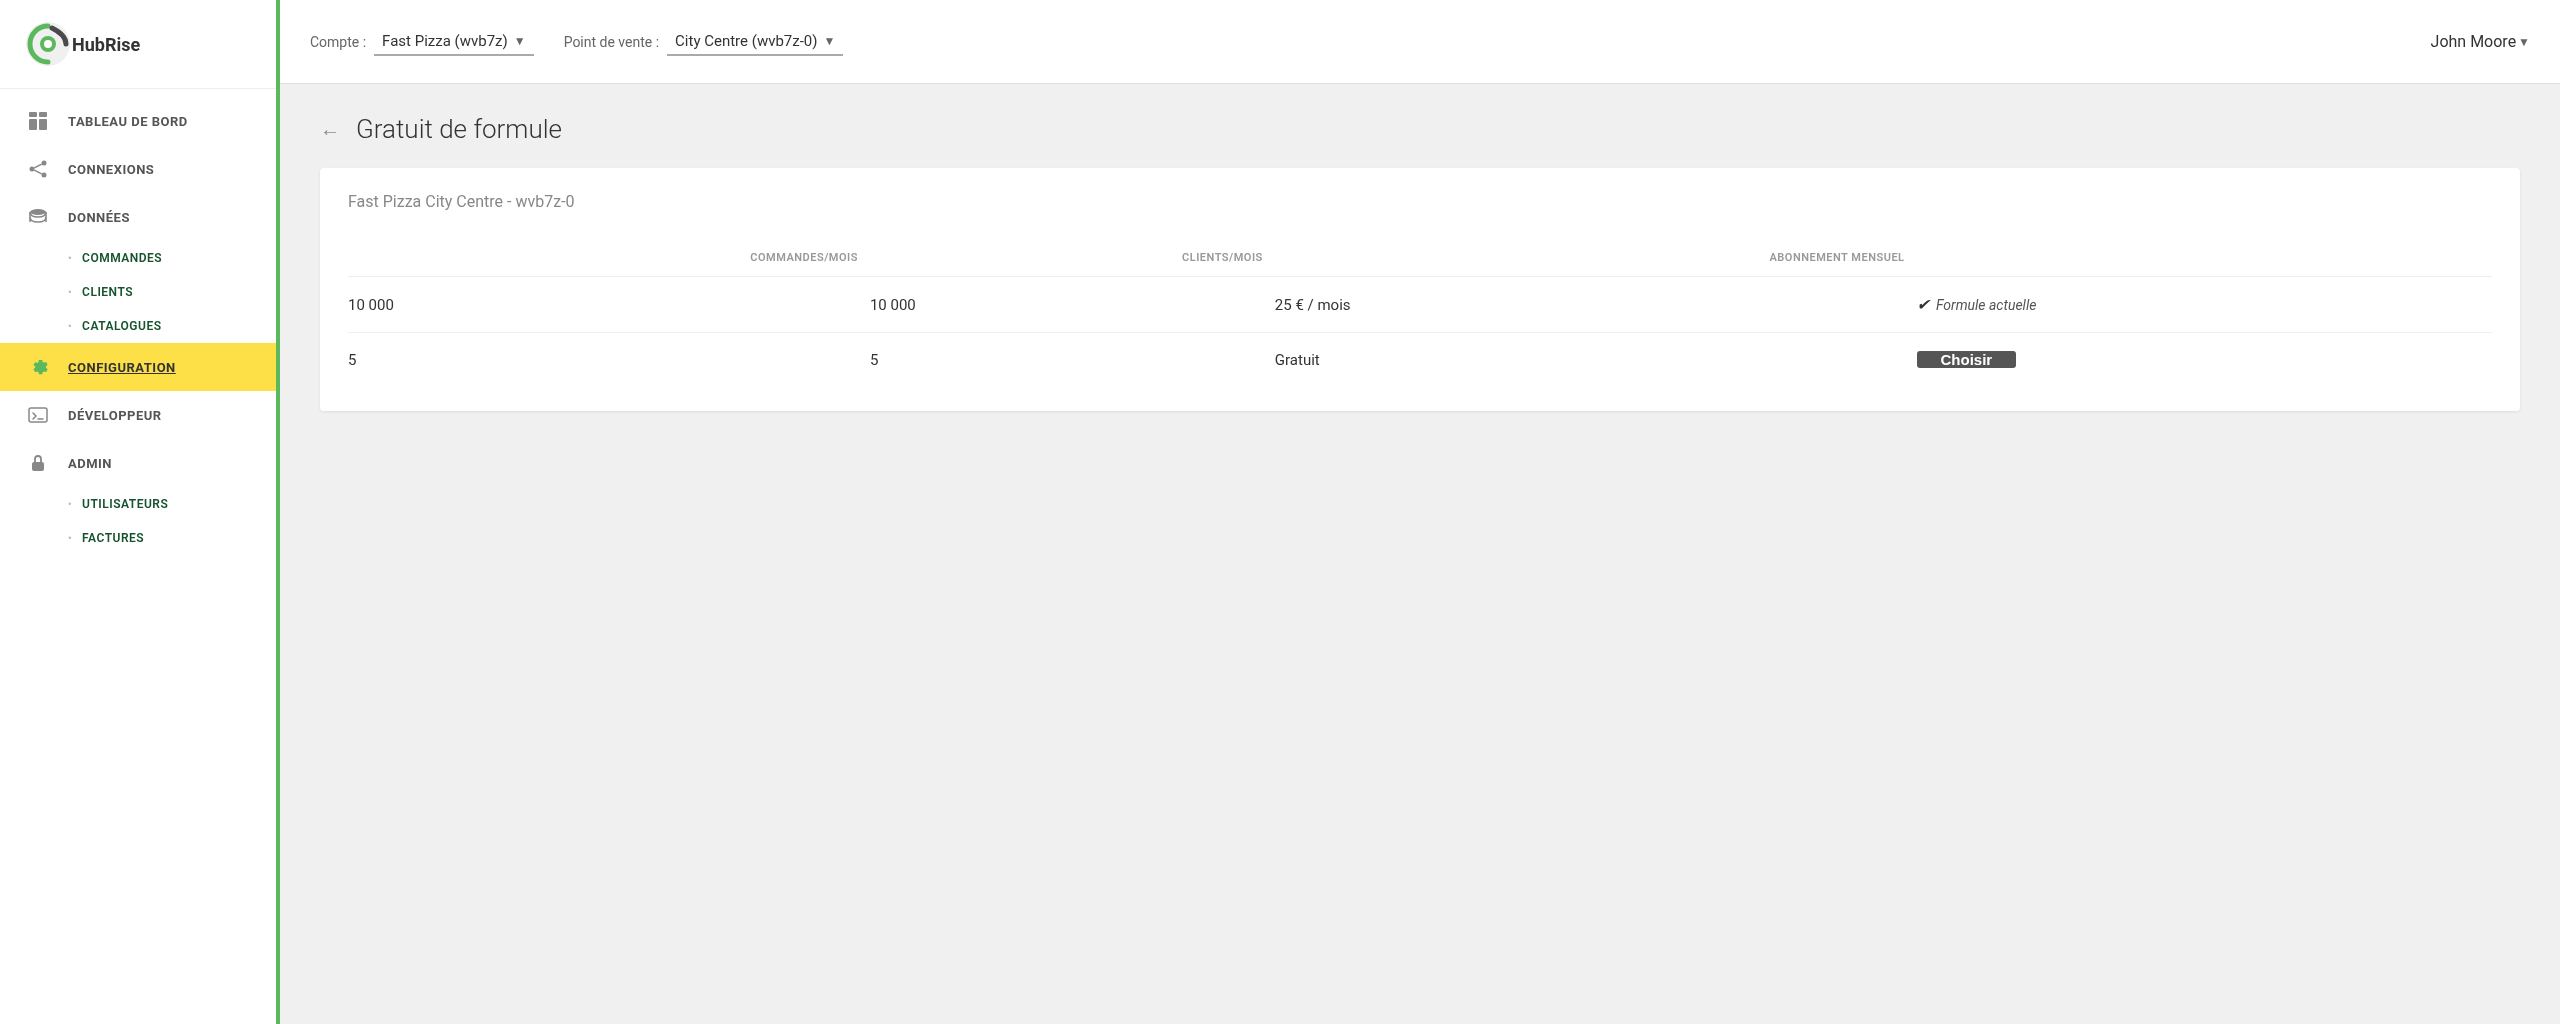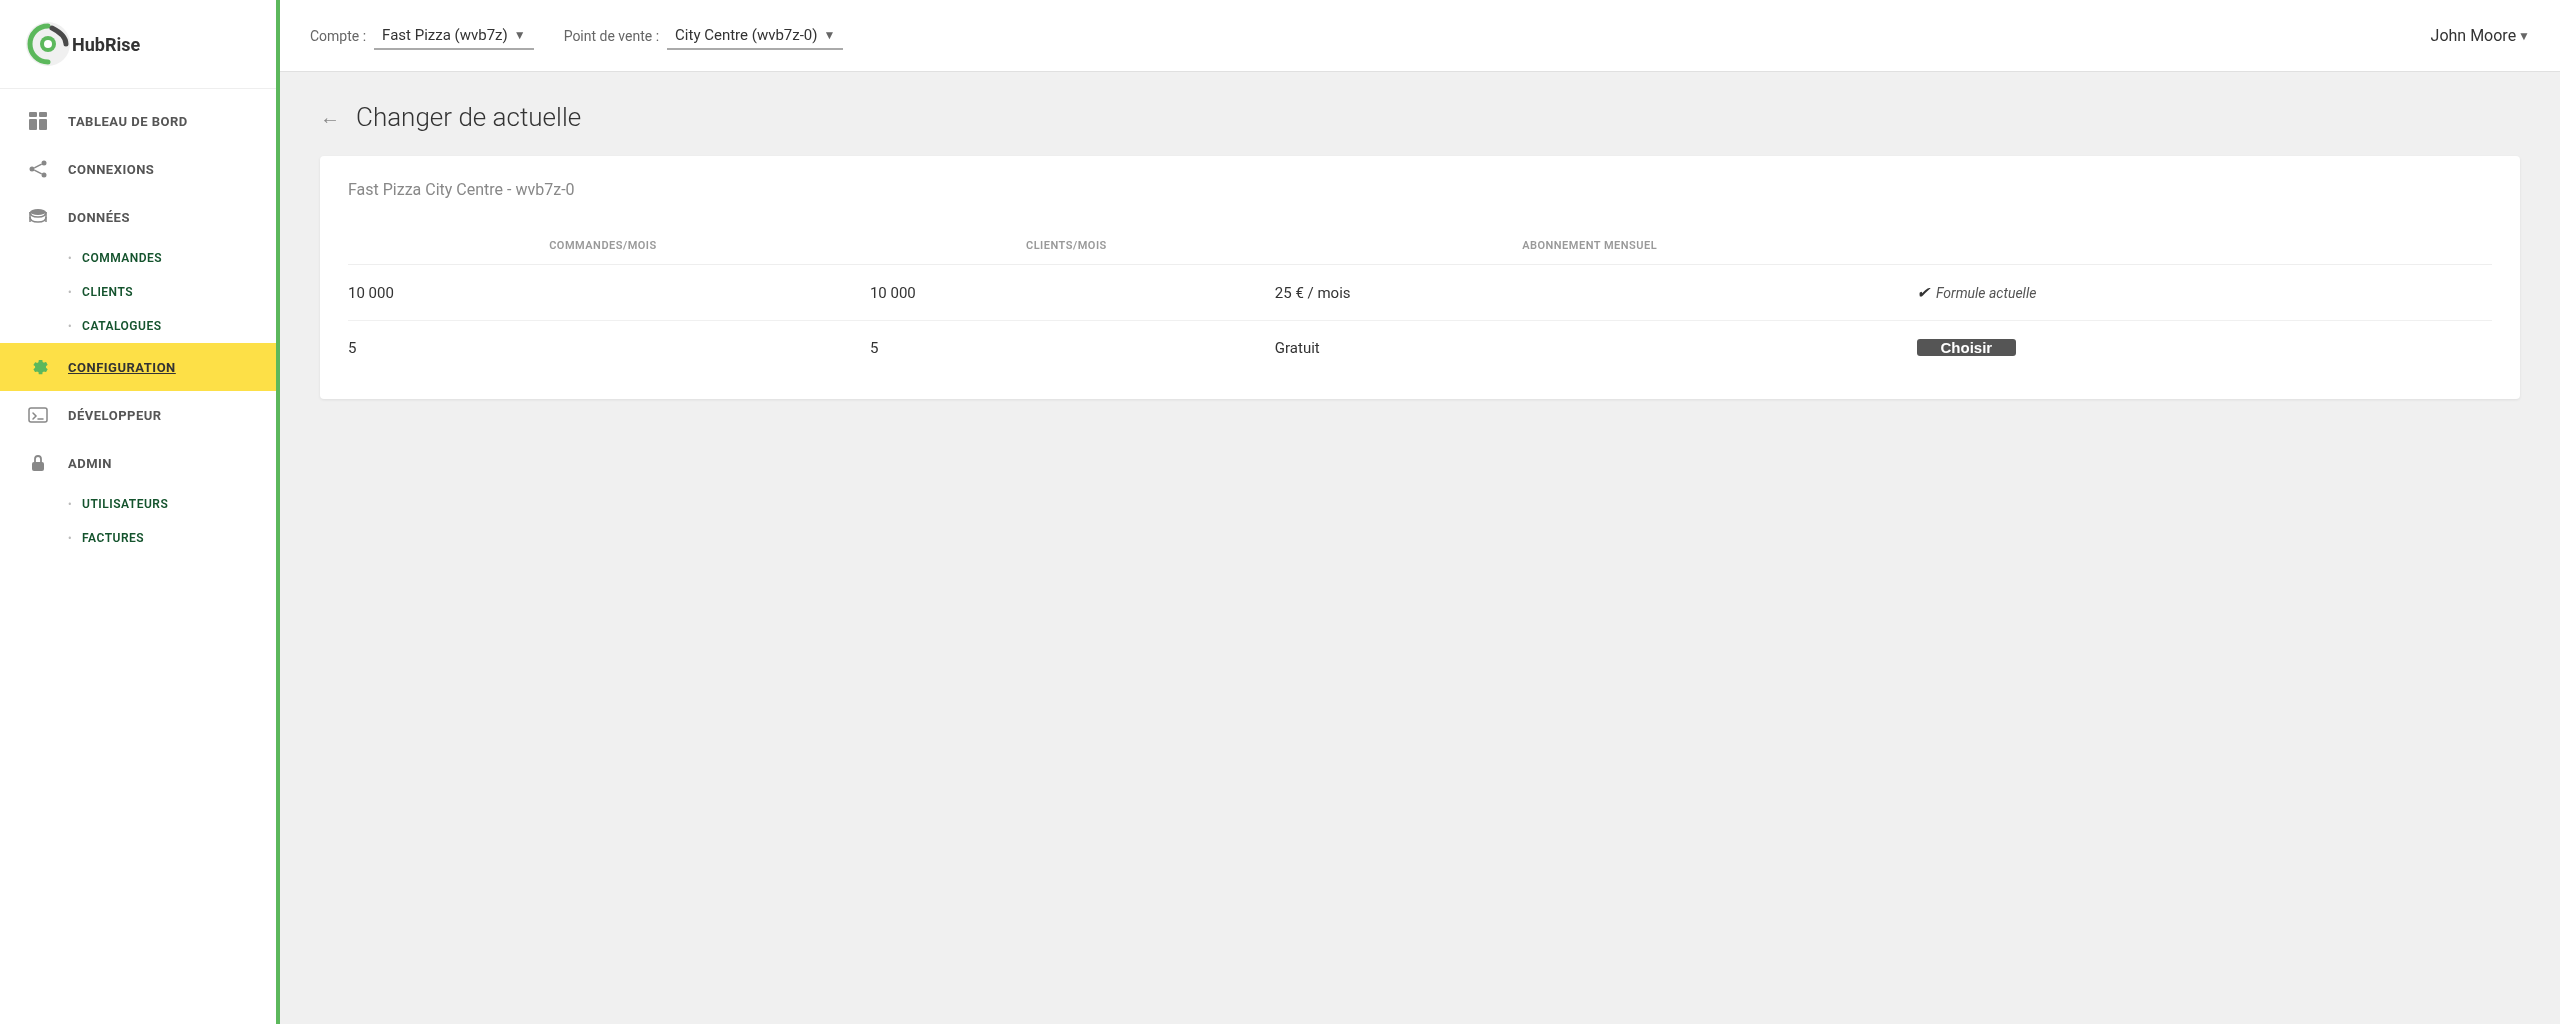--- a/index.html
+++ b/index.html
@@ -96,21 +96,21 @@
       display: flex;
       flex-direction: column;
       overflow: hidden;
     }
 
     
     #header {
       background: #fff;
       border-bottom: 1px solid #e0e0e0;
       padding: 0 30px;
-      height: 72px;
+      height: 84px;
       display: flex;
       align-items: center;
       justify-content: space-between;
     }
 
     .header-left {
       display: flex;
       align-items: center;
       gap: 30px;
     }
@@ -209,21 +209,21 @@
       color: #888;
     }
 
     
     .pricing-table {
       width: 100%;
       border-collapse: collapse;
     }
 
     .pricing-table th {
-      text-align: center;
+      text-align: right;
       font-size: 11px;
       font-weight: 600;
       color: #999;
       letter-spacing: 0.5px;
       text-transform: uppercase;
       padding: 8px 12px 12px 0;
       border-bottom: 1px solid #eee;
     }
 
     .pricing-table td {
@@ -398,21 +398,21 @@
     </div>
     <div class="header-right">
       <span class="header-user">John Moore</span>
       <span class="header-user-arrow">▼</span>
     </div>
   </div>
 
   <div id="content">
     <div class="page-header">
       <span class="back-arrow">←</span>
-      <h1 class="page-title">Changer de actuelle</h1>
+      <h1 class="page-title">Gratuit de formule</h1>
     </div>
 
     <div class="card">
       <div class="card-title">
         <span>Fast Pizza City Centre</span>
         <span>- wvb7z-0</span>
       </div>
 
       <table class="pricing-table">
         <thead>

